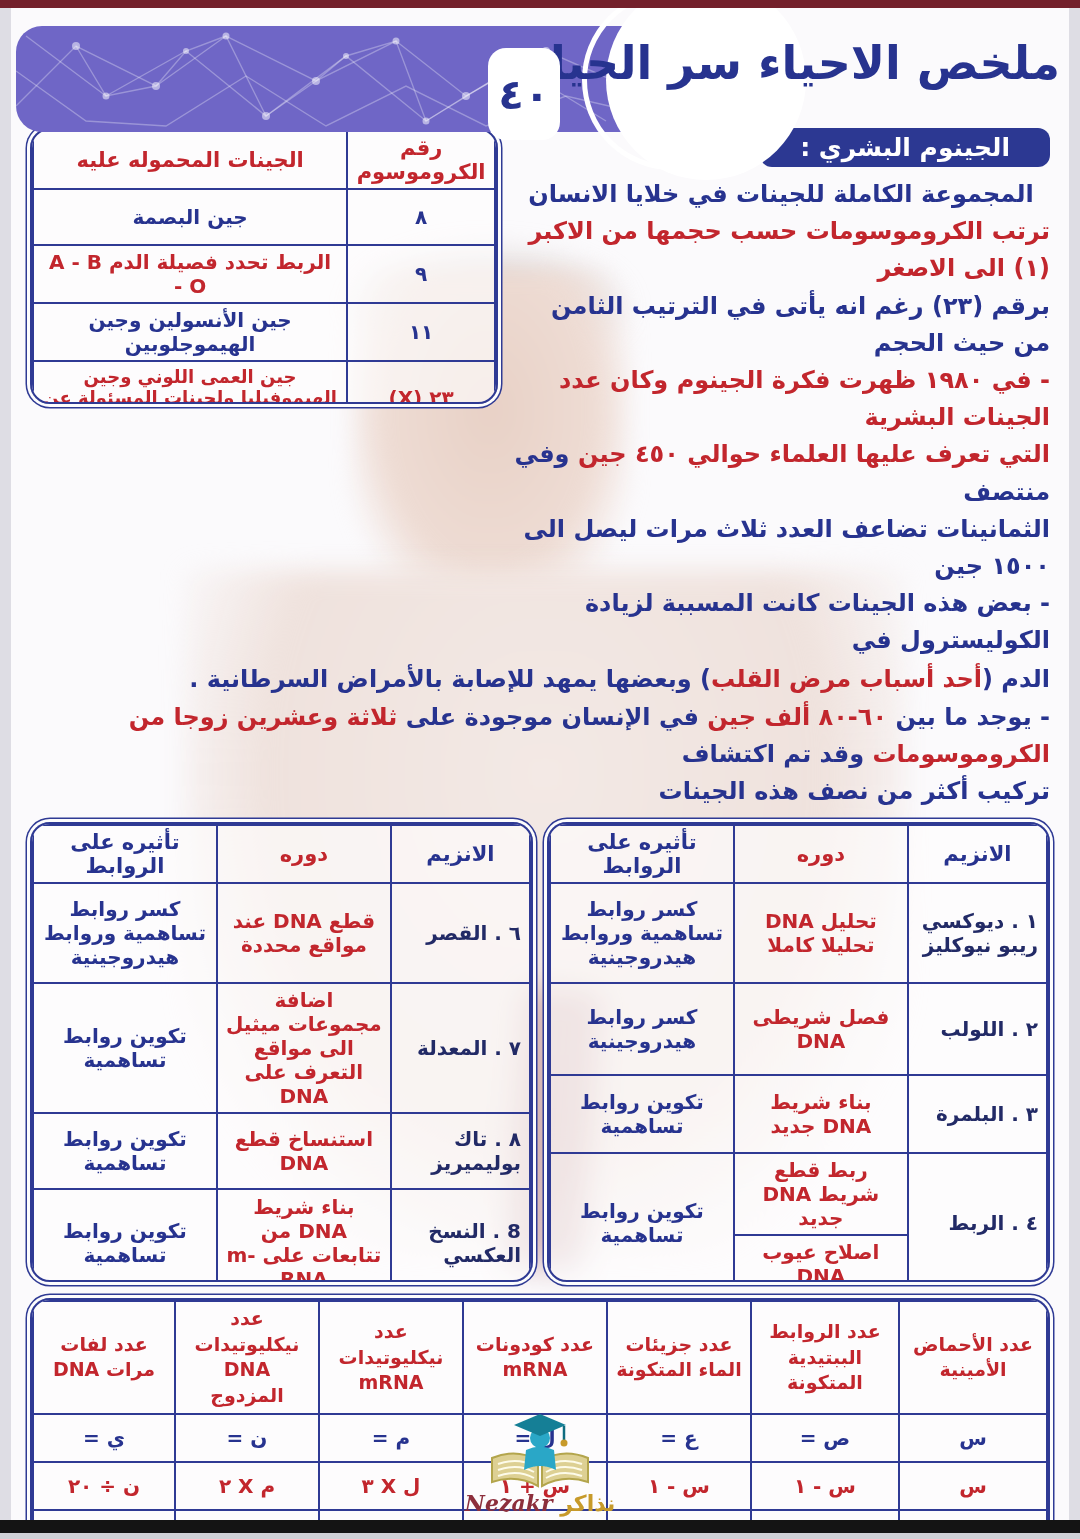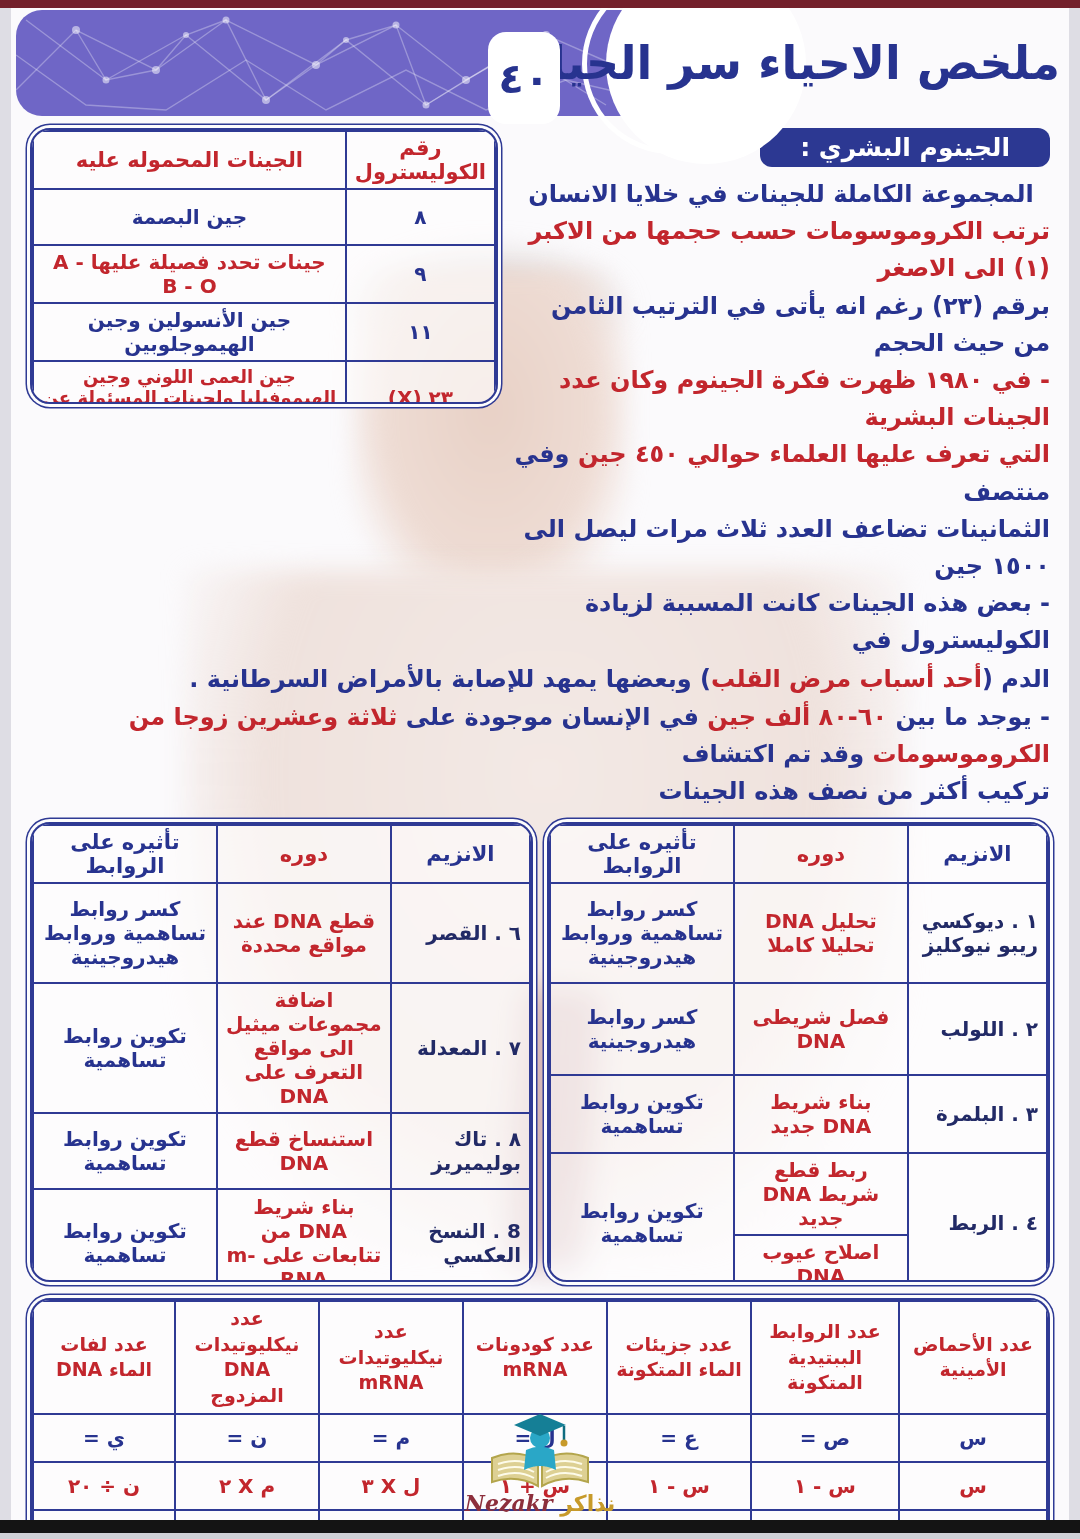--- a/index.html
+++ b/index.html
@@ -17,21 +17,21 @@
   
   .bg{position:absolute;inset:0;z-index:0;pointer-events:none;}
   .bg div{position:absolute;}
   .bg-hair{left:340px;top:235px;width:300px;height:140px;background:radial-gradient(ellipse,#cfc5c2 0%,transparent 70%);filter:blur(10px);}
   .bg-head{left:350px;top:270px;width:280px;height:350px;background:radial-gradient(ellipse at 50% 40%,#e8d1c6 0%,#eedcd4 55%,transparent 78%);filter:blur(10px);}
   .bg-body{left:185px;top:570px;width:720px;height:680px;background:radial-gradient(ellipse at 50% 30%,#f3e9e5 0%,#efe2dd 55%,transparent 80%);filter:blur(12px);}
   .bg-tie{left:515px;top:990px;width:76px;height:280px;background:#8d3a44;opacity:.28;filter:blur(15px);transform:rotate(4deg);}
 
   
   header{position:absolute;top:10px;left:16px;right:18px;height:106px;z-index:3;}
-  .banner{position:absolute;left:0;top:0;width:636px;height:106px;background:var(--banner);border-radius:26px;}
+  .banner{position:absolute;left:0;top:16px;width:636px;height:106px;background:var(--banner);border-radius:26px;}
   .banner-clip{position:absolute;inset:0;border-radius:26px;overflow:hidden;}
   .white-blob{position:absolute;left:590px;top:-46px;width:200px;height:200px;border-radius:50%;background:#fff;z-index:2;}
   .arc-ring{position:absolute;left:566px;top:-36px;width:180px;height:180px;border-radius:50%;border:5px solid #fff;z-index:3;}
   .page-num{position:absolute;left:472px;top:22px;width:72px;height:92px;background:#fff;border-radius:18px;display:flex;align-items:center;justify-content:center;font-size:42px;font-weight:bold;color:var(--blue);z-index:5;}
   .title{position:absolute;right:2px;top:0;height:106px;display:flex;align-items:center;margin:0;font-size:46px;font-weight:800;color:var(--blue);z-index:4;white-space:nowrap;}
 
   .content{position:relative;z-index:2;padding:128px 30px 0 30px;}
 
   
   .top-grid{display:grid;grid-template-columns:1fr 468px;gap:14px;align-items:start;}
@@ -132,30 +132,30 @@
       </div>
 
       <div class="tbl-wrap chrom-wrap">
         <table>
           <colgroup>
               <col style="width:32%">
               <col style="width:68%">
             </colgroup>
           <tbody>
               <tr>
-            <th>رقم الكوليسترول</th>
+            <th>رقم الكروموسوم</th>
             <th>الجينات المحموله عليه</th>
           </tr>
           <tr style="height:56px;">
             <td class="blu">٨</td>
             <td class="blu">جين البصمة</td>
           </tr>
           <tr style="height:58px;">
             <td class="blu">٩</td>
-            <td class="red">جينات تحدد فصيلة عليها A - B - O</td>
+            <td class="red">الربط تحدد فصيلة الدم A - B - O</td>
           </tr>
           <tr style="height:58px;">
             <td class="blu">١١</td>
             <td class="blu">جين الأنسولين وجين الهيموجلوبين</td>
           </tr>
           <tr>
             <td class="red">٢٣ (X)</td>
             <td class="red" style="font-size:18px">جين العمى اللوني وجين الهيموفيليا ولجينات المسئولة عن تكوين الأعضاء الجنسية الأنثوية</td>
           </tr>
         </tbody>
@@ -263,21 +263,21 @@
             <col style="width:14%">
           </colgroup>
         <tbody>
             <tr>
           <th>عدد الأحماض الأمينية</th>
           <th>عدد الروابط الببتيدية المتكونة</th>
           <th>عدد جزيئات الماء المتكونة</th>
           <th>عدد كودونات mRNA</th>
           <th>عدد نيكليوتيدات mRNA</th>
           <th>عدد نيكليوتيدات DNA المزدوج</th>
-          <th>عدد لفات الماء DNA</th>
+          <th>عدد لفات مرات DNA</th>
         </tr>
         <tr>
           <td class="blu">س</td>
           <td class="blu">ص =</td>
           <td class="blu">ع =</td>
           <td class="blu">ل =</td>
           <td class="blu">م =</td>
           <td class="blu">ن =</td>
           <td class="blu">ي =</td>
         </tr>

